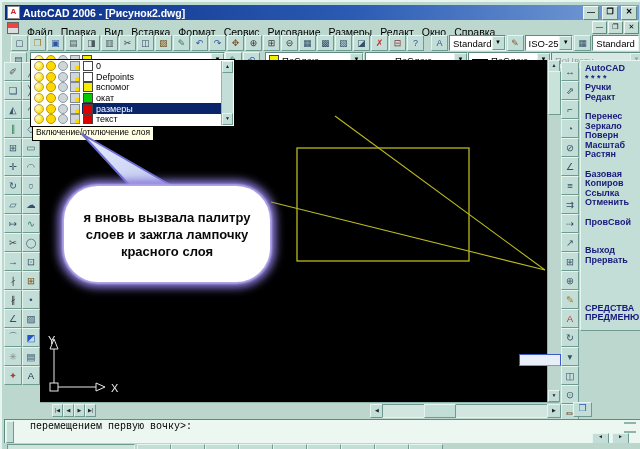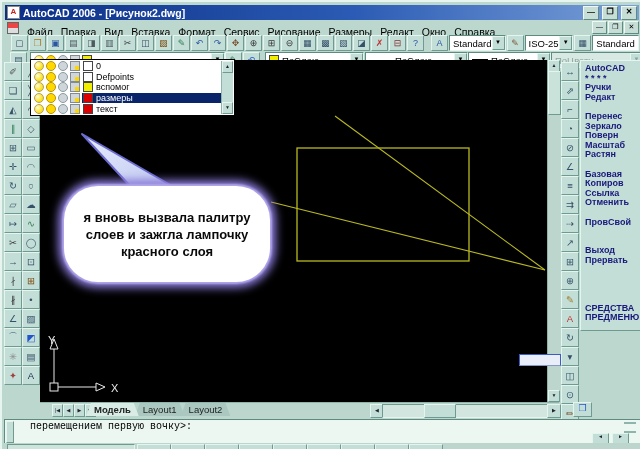--- a/index.html
+++ b/index.html
@@ -497,20 +497,30 @@
         <div class="l-row">
           <span class="mi mi-bulb"></span>
           <span class="mi mi-sun"></span>
           <span class="mi mi-sun2"></span>
           <span class="mi mi-lock"></span>
           <span class="nm">
             <span class="sw" style="background: rgb(242, 238, 0);"></span>
             <span>вспомог</span>
           </span>
         </div>
+        <div class="l-row">
+          <span class="mi mi-bulb"></span>
+          <span class="mi mi-sun"></span>
+          <span class="mi mi-sun2"></span>
+          <span class="mi mi-lock"></span>
+          <span class="nm">
+            <span class="sw" style="background: rgb(0, 204, 0);"></span>
+            <span>окат</span>
+          </span>
+        </div>
         <div class="l-row sel">
           <span class="mi mi-bulb"></span>
           <span class="mi mi-sun"></span>
           <span class="mi mi-sun2"></span>
           <span class="mi mi-lock"></span>
           <span class="nm">
             <span class="sw" style="background: rgb(221, 0, 0);"></span>
             <span>размеры</span>
           </span>
         </div>
@@ -524,20 +534,21 @@
             <span>текст</span>
           </span>
         </div>
       </div>
     <div class="l-scroll">
       <div class="sb-btn">▲</div>
       <div class="sb-btn">▼</div>
     </div>
   </div>
 
+  <div class="tooltip">Включение/отключение слоя</div>
 
   <svg class="tail-svg" width="160" height="90">
     <defs>
       <linearGradient id="tg" x1="0" y1="0" x2="1" y2="1">
         <stop offset="0" stop-color="#e9edfc"></stop>
           <stop offset="1" stop-color="#b6c2ee"></stop>
       </linearGradient>
     </defs>
     <polygon points="25,8 122,64 86,74" fill="url(#tg)" stroke="#6b6bd0" stroke-width="2" stroke-linejoin="round"></polygon>
   </svg>
@@ -548,25 +559,20 @@
     <span>красного слоя</span>
   </div>
 
   <div class="tabstrip">
     <div class="tnav" id="tab-nav">
         <div class="nb">|◀</div>
         <div class="nb">◀</div>
         <div class="nb">▶</div>
         <div class="nb">▶|</div>
       </div>
-    <div class="tabs" id="tab-row">
-        <div class="tab active">Модель</div>
-        <div class="tab">Layout1</div>
-        <div class="tab">Layout2</div>
-      </div>
     <div class="hs-larr sq-btn">◀</div>
     <div class="hs-track"></div>
     <div class="hs-thumb"></div>
     <div class="hs-rarr sq-btn">▶</div>
   </div>
 
   <div class="cmd">
     <div class="cmd-grip"></div>
     <div class="cmd-l1">перемещением первую вочку&gt;:</div>
     <div class="cmd-l2">Команда:</div>

